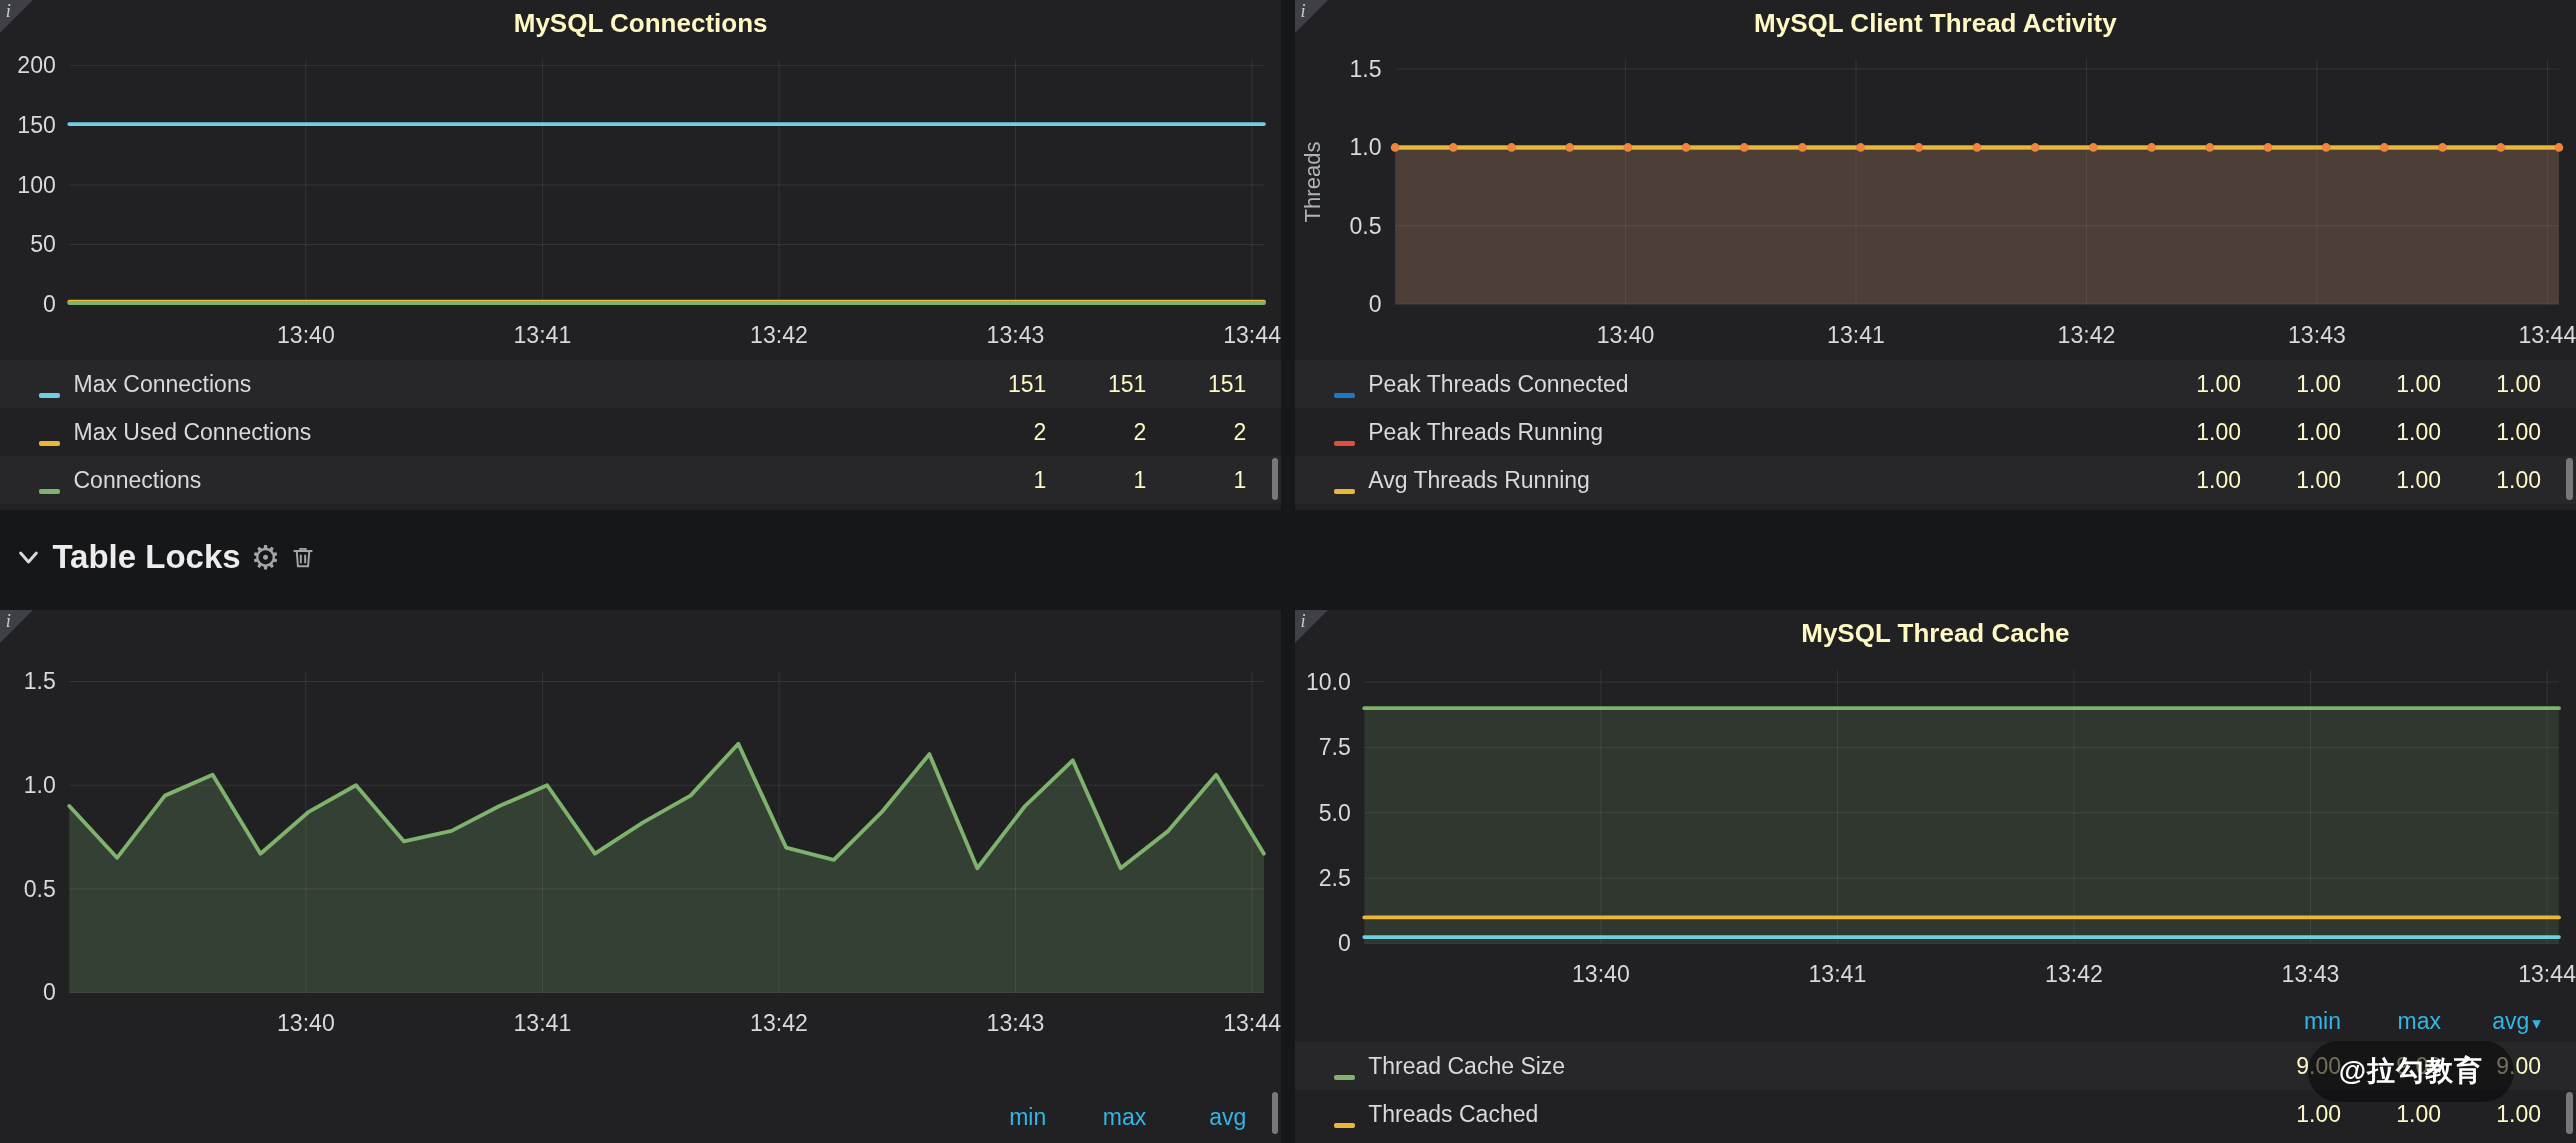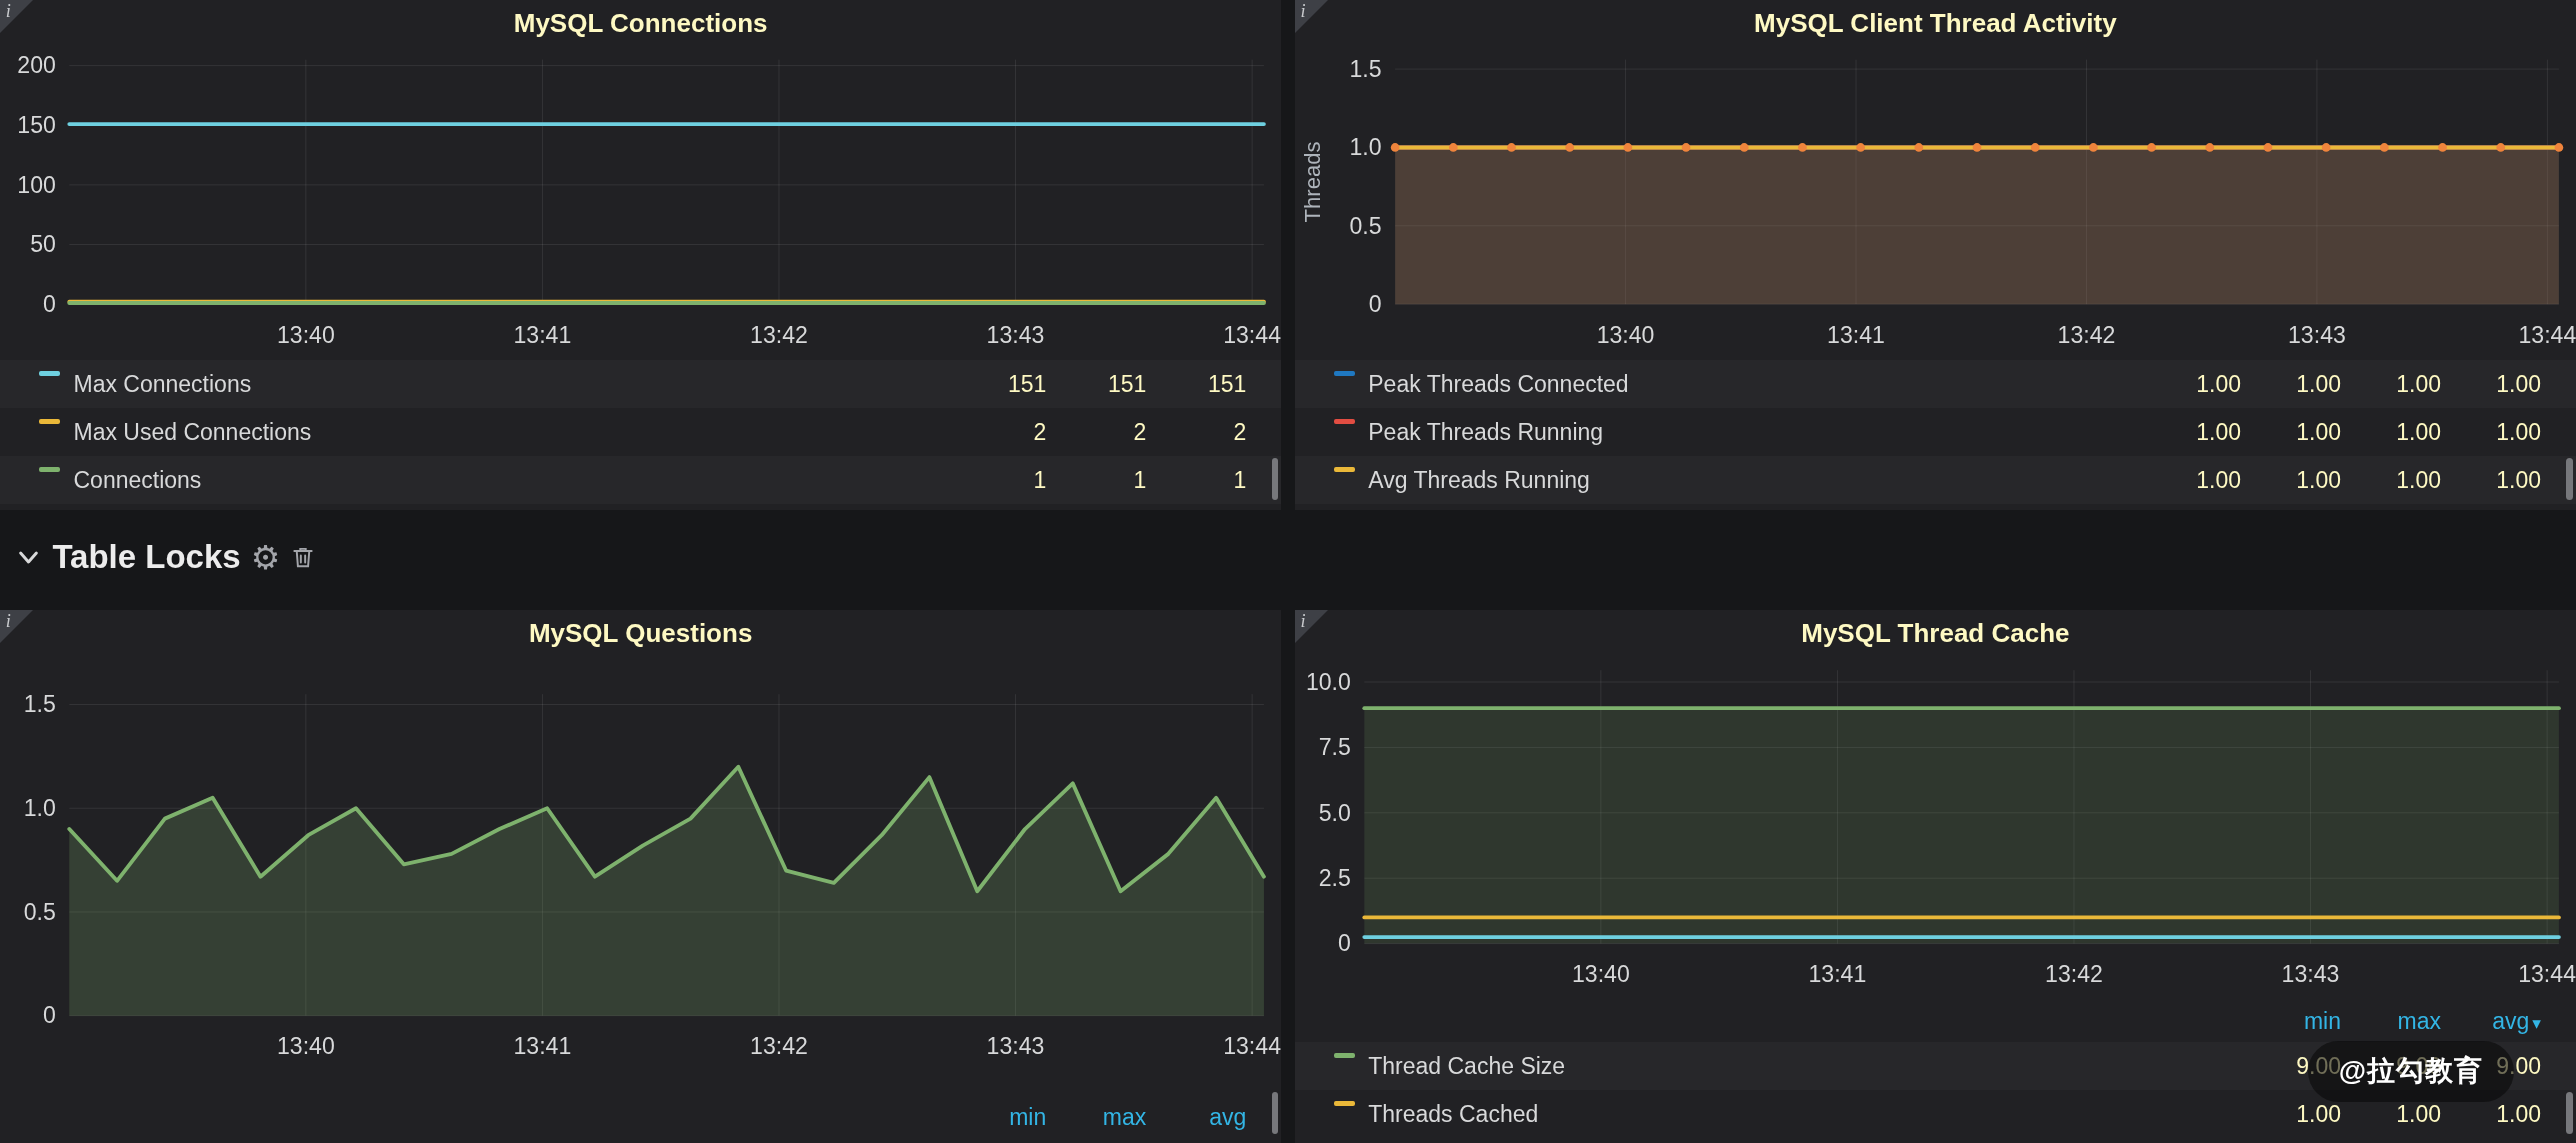--- a/index.html
+++ b/index.html
@@ -15,21 +15,21 @@
   .chart-wrap svg{width:100%;height:100%;display:block}
   
   .info-corner{position:absolute;top:0;left:0;width:0;height:0;border-top:33px solid #3e4046;border-right:33px solid transparent;z-index:5}
   .info-corner .info-i{position:absolute;top:-32px;left:5.8px;font-size:18.3px;font-style:italic;font-family:"Liberation Serif",serif;color:#c9cbce}
   
   .legend{flex:0 0 auto;padding-bottom:5.8px}
   .legend-row{display:flex;align-items:center;height:48px;padding:0 35px 0 39px;font-size:23px}
   .legend-row.data-row:nth-child(odd of .data-row){background:rgba(255,255,255,0.03)}
   .legend-row.stripe{background:rgba(255,255,255,0.03)}
   .legend-header{height:42px}
-  .legend-left{flex:1;display:flex;align-items:flex-start;gap:13.5px;min-width:0}
+  .legend-left{flex:1;display:flex;align-items:flex-end;gap:13.5px;min-width:0}
   .legend-swatch{display:inline-block;width:21px;height:4.8px;border-radius:1.9px;flex:0 0 auto}
   .legend-label{color:#d8d9da;white-space:nowrap;cursor:pointer}
   .legend-cell{width:100px;text-align:right;color:#fef9c3;flex:0 0 auto}
   .legend-cell.hdr{color:#33B5E5;font-weight:400;cursor:pointer}
   .sort-caret{font-size:17.3px;margin-left:2.9px}
   
   .scroll-nub{position:absolute;right:2.9px;bottom:9.6px;width:6.7px;height:42px;border-radius:3.9px;background:#77787c;z-index:6;cursor:pointer}
   
   .section-header{height:100px;display:flex;align-items:center;gap:10px;padding:0 0 5.8px 15.4px}
   .section-title{font-size:33px;font-weight:700;color:#ececec;cursor:pointer}
@@ -214,21 +214,20 @@
           <path d="M4 6.5h16 M9.5 6.5V4.5h5v2 M6.2 6.5l1.1 14h9.4l1.1-14 M10 10.5v6.5 M14 10.5v6.5" stroke="#a3a5aa" stroke-width="1.8" fill="none" stroke-linecap="round"></path>
         </svg>
     </span>
   </div>
 
   <div class="row bottom">
     <div class="panel">
       <div class="info-corner">
           <span class="info-i">i</span>
         </div>
-      <div class="panel-title">MySQL Questions</div>
       <div class="chart-wrap">
         <svg viewBox="0 0 1331 406">
             <line x1="72" x2="1313" y1="348" y2="348" stroke="rgba(255,255,255,0.09)" stroke-width="1"></line>
             <text x="58" y="356" text-anchor="end" fill="#d8d9da" font-size="24">0</text>
             <line x1="72" x2="1313" y1="240.25806451612905" y2="240.25806451612905" stroke="rgba(255,255,255,0.09)" stroke-width="1"></line>
             <text x="58" y="248.25806451612905" text-anchor="end" fill="#d8d9da" font-size="24">0.5</text>
             <line x1="72" x2="1313" y1="132.51612903225805" y2="132.51612903225805" stroke="rgba(255,255,255,0.09)" stroke-width="1"></line>
             <text x="58" y="140.51612903225805" text-anchor="end" fill="#d8d9da" font-size="24">1.0</text>
             <line x1="72" x2="1313" y1="24.774193548387125" y2="24.774193548387125" stroke="rgba(255,255,255,0.09)" stroke-width="1"></line>
             <text x="58" y="32.774193548387125" text-anchor="end" fill="#d8d9da" font-size="24">1.5</text>

